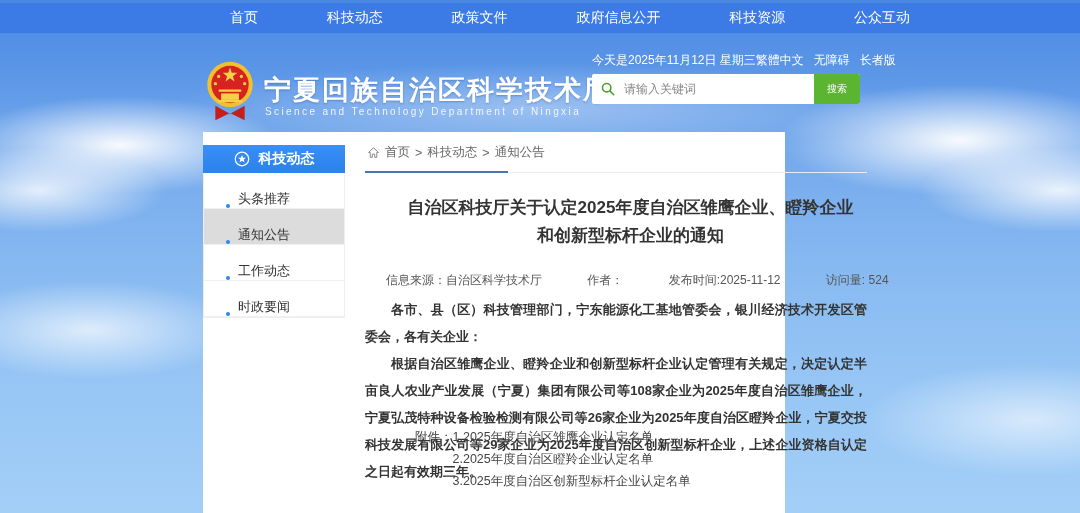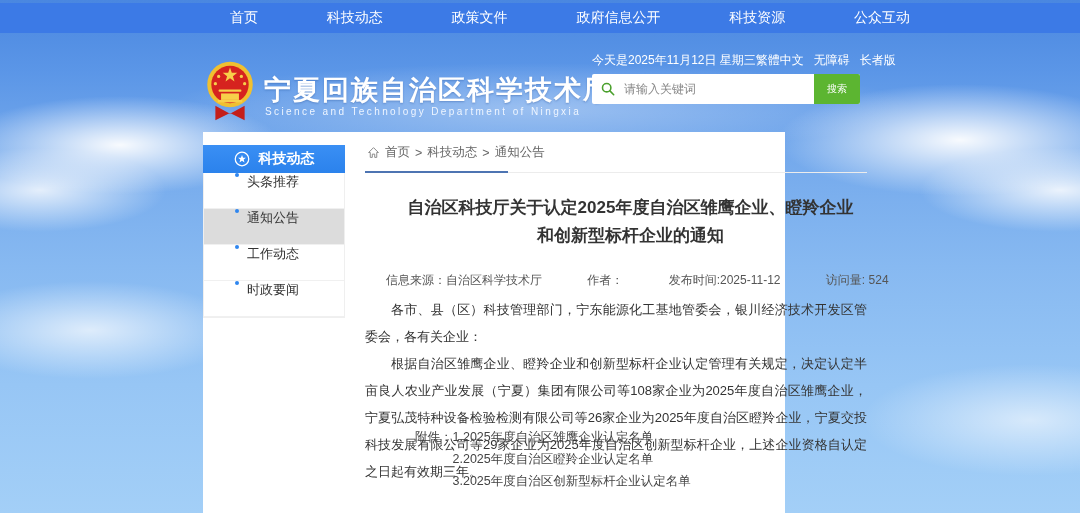--- a/index.html
+++ b/index.html
@@ -34,33 +34,33 @@
   .search-icon{margin:0 7px 0 9px;display:flex;}
   .search-input{flex:1;border:none;outline:none;font-size:12px;color:#333;background:transparent;min-width:0;font-family:inherit;}
   .search-input::placeholder{color:#888;}
   .search-btn{width:46px;height:30px;background:#5cb531;color:#fff;border:none;font-size:10px;cursor:pointer;border-radius:0 2px 2px 0;font-family:inherit;}
   
   .container{position:absolute;left:203px;top:132px;width:582px;height:381px;background:#fff;}
   
   .sidebar{position:absolute;left:0;top:13px;width:142px;}
   .sidebar-head{height:28px;background:linear-gradient(180deg,#3a8ff4,#2b82ec);display:flex;align-items:center;justify-content:center;gap:9px;color:#fff;font-size:14px;font-weight:bold;}
   .sidebar-menu{border:1px solid #efefef;border-top:none;}
-  .side-item{height:35px;display:flex;align-items:flex-start;padding-left:31px;border-bottom:1px solid #f0f0f0;font-size:13px;color:#333;cursor:pointer;}
+  .side-item{height:35px;display:flex;align-items:flex-end;padding-left:22px;border-bottom:1px solid #f0f0f0;font-size:13px;color:#333;cursor:pointer;}
   .side-item .dot{width:4px;height:4px;border-radius:50%;background:#2f86ef;margin-right:8px;flex:0 0 auto;}
   .side-item.active{background:#dcdcdc;}
   
   .content{position:absolute;left:162px;top:0;width:515px;}
   .breadcrumb{position:absolute;top:12px;left:2px;display:flex;align-items:center;gap:5px;font-size:12.5px;color:#666;white-space:nowrap;}
   .breadcrumb .crumb{cursor:pointer;}
   .crumb-divider{position:absolute;top:40px;left:0;width:502px;height:1px;background:#ececec;}
   .crumb-divider::before{content:"";position:absolute;left:0;top:-1px;width:143px;height:2px;background:#4d74b2;}
   .article-title{position:absolute;top:62px;left:8px;width:100%;text-align:center;color:#333;font-size:17px;font-weight:bold;line-height:28px;}
   .article-meta{position:absolute;top:140px;left:0;width:100%;text-align:center;font-size:12px;color:#555;white-space:nowrap;}
   .article-meta span{margin:0 21px;}
-  .article-body{position:absolute;top:164px;left:0;width:502px;font-size:13px;color:#333;line-height:27px;text-align:justify;}
+  .article-body{position:absolute;top:164px;left:0;width:502px;font-size:13px;color:#333;line-height:27px;text-align:justify;font-weight:bold;}
   .article-body p{margin:0;text-indent:2em;}
   .attachments{position:absolute;top:294px;left:50px;display:flex;font-size:12.5px;color:#444;line-height:22px;}
   .attach-list div{cursor:pointer;}
 </style>
 </head>
 <body>
 
 <div class="clouds"></div>
 
 <div class="topnav">

